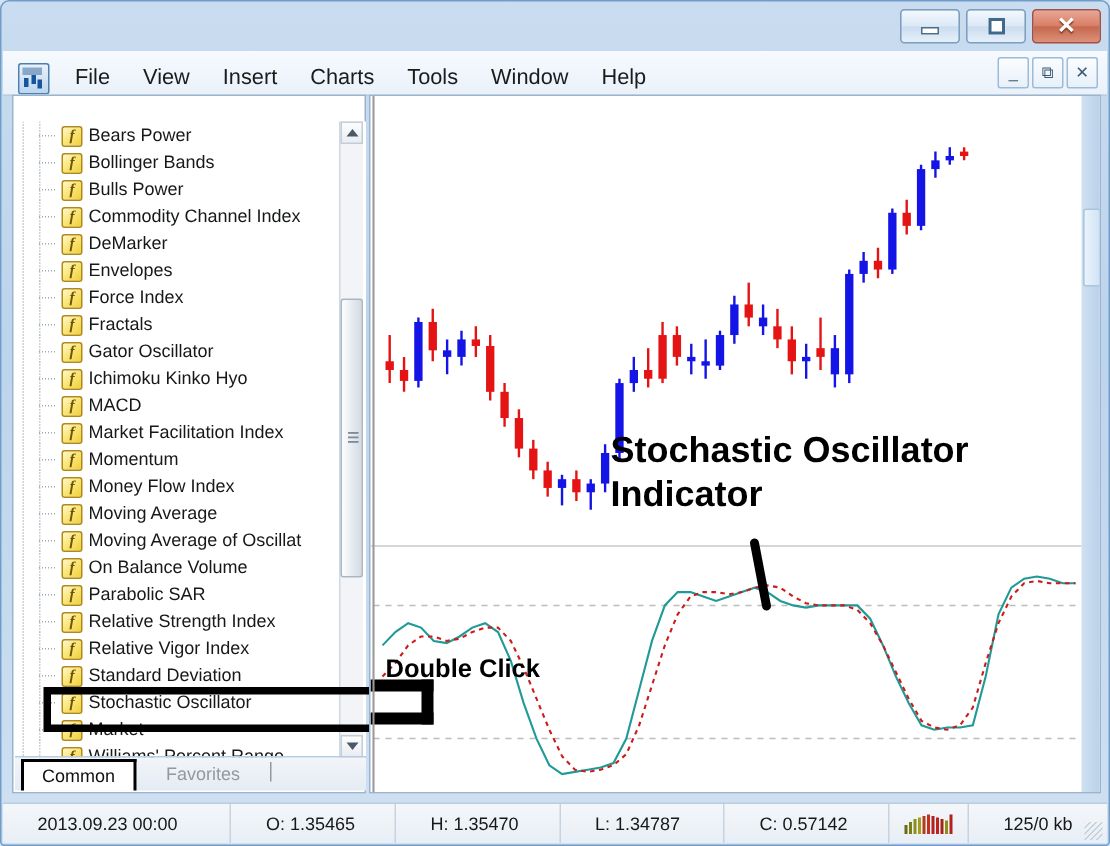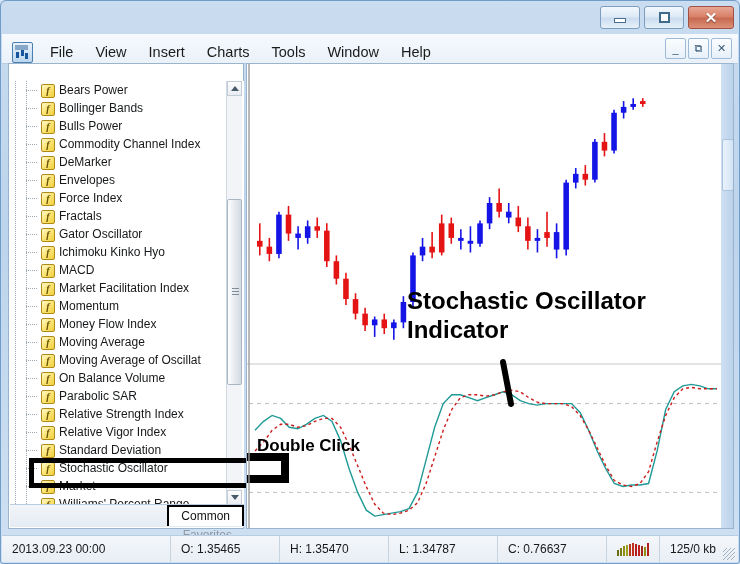--- a/index.html
+++ b/index.html
@@ -64,41 +64,41 @@
   .sc-arrow{width:15px;height:15px;display:flex;align-items:center;justify-content:center;
     background:linear-gradient(180deg,#fdfdfe,#e9edf2);border:1px solid #c3cdd8;box-sizing:border-box;}
   .sc-arrow i{border-left:4px solid transparent;border-right:4px solid transparent;}
   .sc-up i{border-bottom:5px solid #4a5967;}
   .sc-dn i{border-top:5px solid #4a5967;}
   .sc-thumb{position:absolute;left:0;top:118px;width:15px;height:186px;box-sizing:border-box;
     background:linear-gradient(90deg,#fdfefe,#e3e8ee 60%,#d3dae2);border:1px solid #a9b6c3;border-radius:2px;}
   .sc-grip{position:absolute;left:4px;top:50%;margin-top:-4px;width:7px;height:8px;
     background-image:linear-gradient(#7e8b99 1px,transparent 1px);background-size:7px 3px;}
   .nav-tabs{position:absolute;left:1px;bottom:1px;width:234px;height:22px;
-    background:linear-gradient(180deg,#f2f5f9,#e4ebf3);border-top:1px solid #b9cce0;display:flex;align-items:flex-end;flex-direction:column;}
+    background:linear-gradient(180deg,#f2f5f9,#e4ebf3);border-top:1px solid #b9cce0;display:flex;align-items:center;}
   .tab{font-size:12px;padding:2px 12px 3px;color:#101010;}
   .tab.active{background:#fff;border:2px solid #000;border-bottom:none;margin-left:4px;font-weight:normal;}
   .tab.inactive{color:#9099a2;margin-left:8px;}
   .tab-sep{width:1px;height:13px;background:#9099a2;margin-left:8px;margin-bottom:3px;}
   
   .chart-wrap{position:absolute;left:245px;top:62px;width:488px;height:466px;
     background:#fff;border:1px solid #9ab4cd;box-sizing:border-box;overflow:hidden;}
   .chart-svg{position:absolute;left:0;top:0;}
   .chart-scroll{position:absolute;right:0;top:0;width:12px;height:466px;
     background:linear-gradient(90deg,#cfe0f2,#bad2ea);}
   .chart-scroll-thumb{position:absolute;left:1px;top:75px;width:10px;height:50px;
     background:linear-gradient(90deg,#eaf3fc,#d2e3f4);border:1px solid #a9c4de;border-radius:2px;}
   .annot{position:absolute;font-weight:bold;color:#000;}
   .annot-title{left:160px;top:222px;font-size:24px;line-height:29px;}
   .annot-dbl{left:10px;top:372px;font-size:17px;}
   .hl-box{position:absolute;border:5px solid #000;background:transparent;}
   
   .statusbar{position:absolute;left:1px;bottom:1px;width:736px;height:26px;
     background:linear-gradient(180deg,#f4f7fa,#e8eef5);border-top:1px solid #b7cde2;display:flex;align-items:center;}
-  .st-cell{font-size:12px;color:#16181a;padding:0 10px;height:26px;display:flex;align-items:center;
+  .st-cell{font-size:12px;color:#16181a;padding:0 23px;height:26px;display:flex;align-items:center;
     border-right:1px solid #c6d3e0;white-space:nowrap;}
   .st-cell.last{border-right:none;}
   .sig{display:flex;align-items:flex-end;gap:1px;height:13px;padding:0 10px;}
   .sig i{width:2px;display:block;}
   .grip{position:absolute;right:3px;bottom:2px;width:12px;height:12px;
     background-image:linear-gradient(135deg,transparent 45%,#9fb0c0 45%,#9fb0c0 55%,transparent 55%);
     background-size:4px 4px;}
 </style>
 </head>
 <body>
@@ -387,21 +387,21 @@
     <div class="chart-scroll">
       <div class="chart-scroll-thumb"></div>
     </div>
   </div>
 
   <div class="statusbar">
     <div class="st-cell" style="width:148px">2013.09.23 00:00</div>
     <div class="st-cell" style="width:88px">O: 1.35465</div>
     <div class="st-cell" style="width:88px">H: 1.35470</div>
     <div class="st-cell" style="width:88px">L: 1.34787</div>
-    <div class="st-cell" style="width:88px">C: 0.76637</div>
+    <div class="st-cell" style="width:88px">C: 0.57142</div>
     <div class="st-cell" style="padding:0;">
       <span class="sig" id="sig">
           <i style="height: 6px; background: rgb(107, 107, 20);"></i>
           <i style="height: 8px; background: rgb(125, 125, 22);"></i>
           <i style="height: 10px; background: rgb(143, 143, 24);"></i>
           <i style="height: 11px; background: rgb(160, 160, 26);"></i>
           <i style="height: 12px; background: rgb(178, 60, 28);"></i>
           <i style="height: 13px; background: rgb(196, 48, 30);"></i>
           <i style="height: 12px; background: rgb(178, 32, 32);"></i>
           <i style="height: 11px; background: rgb(192, 32, 32);"></i>

